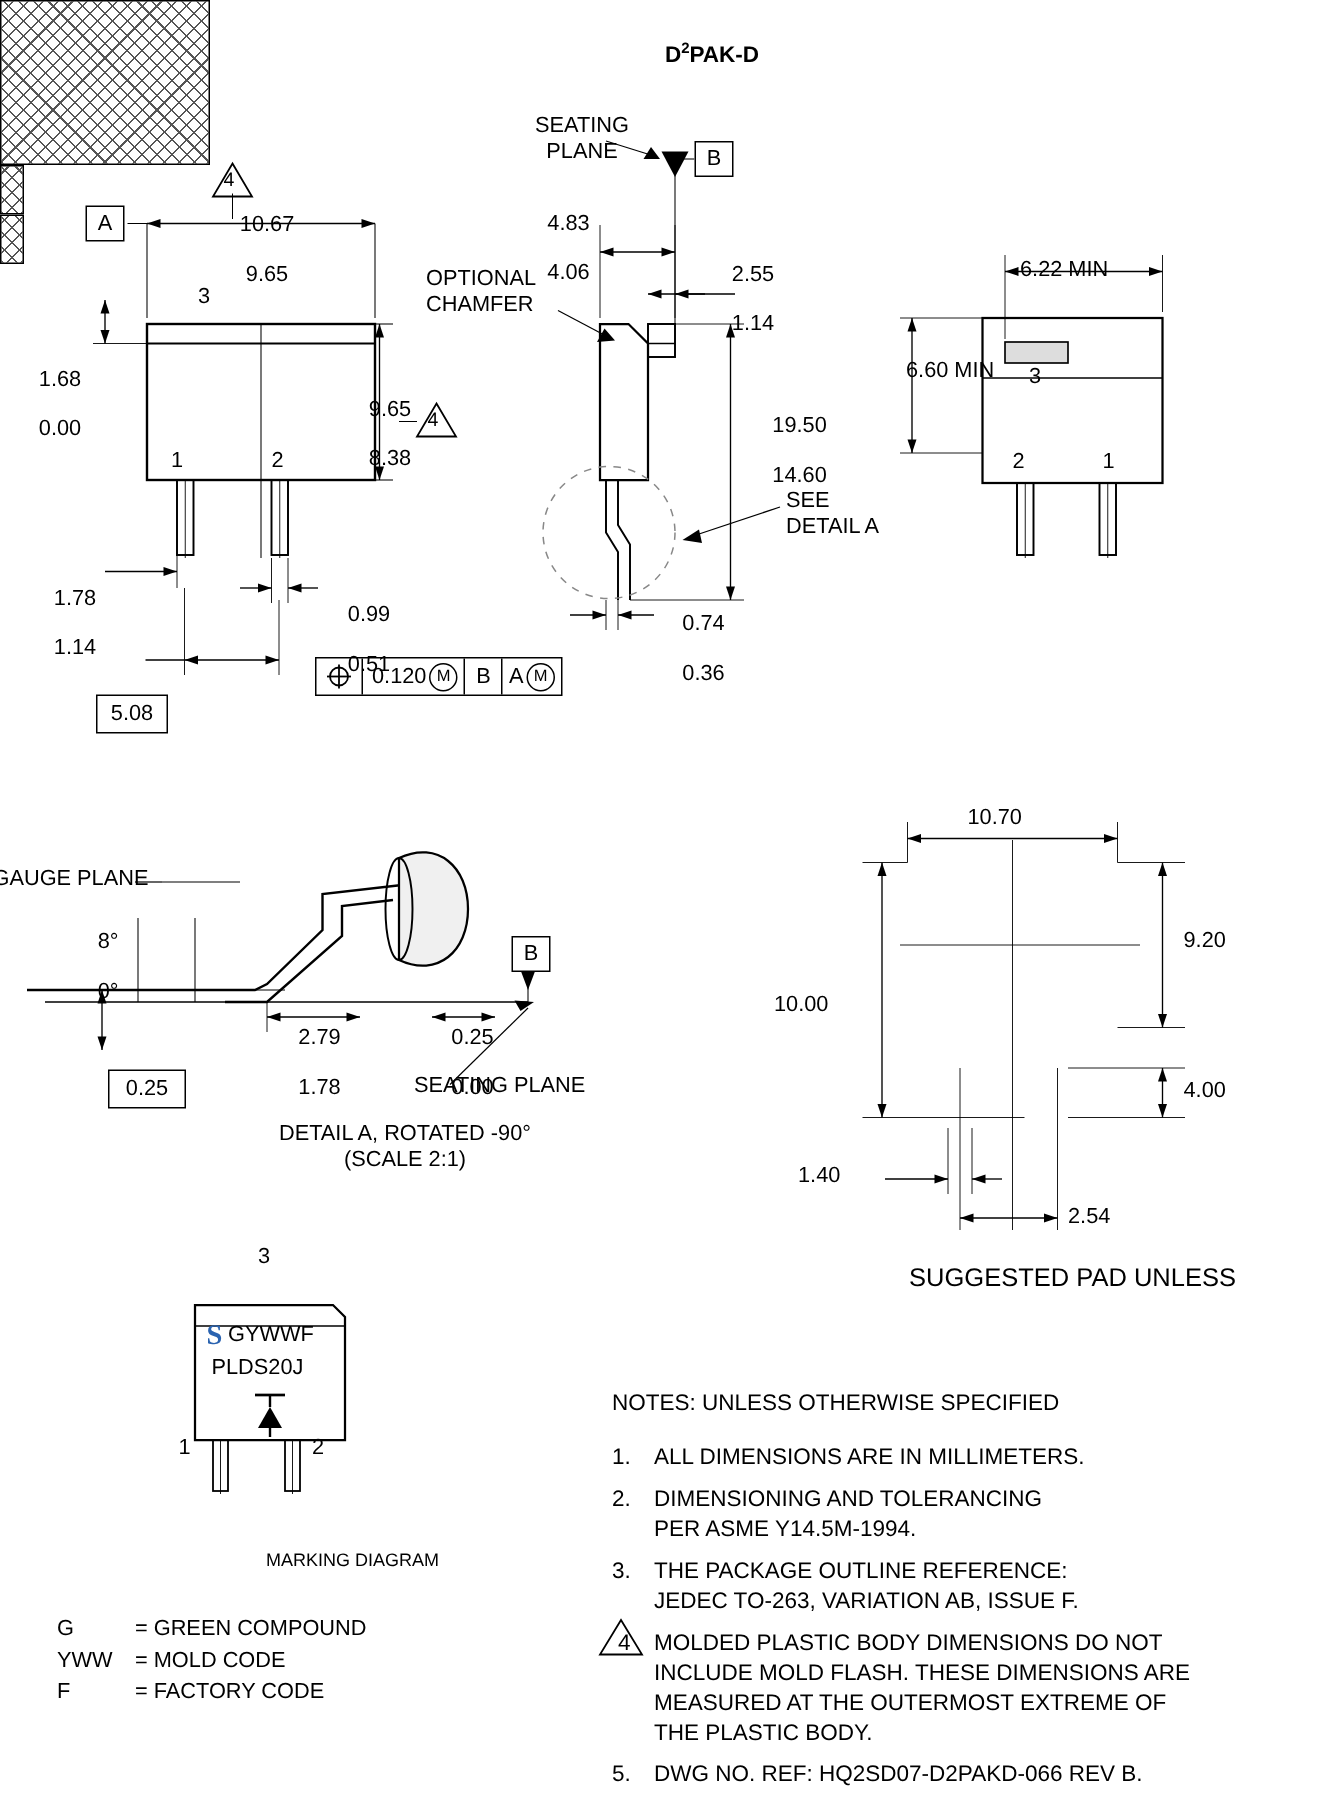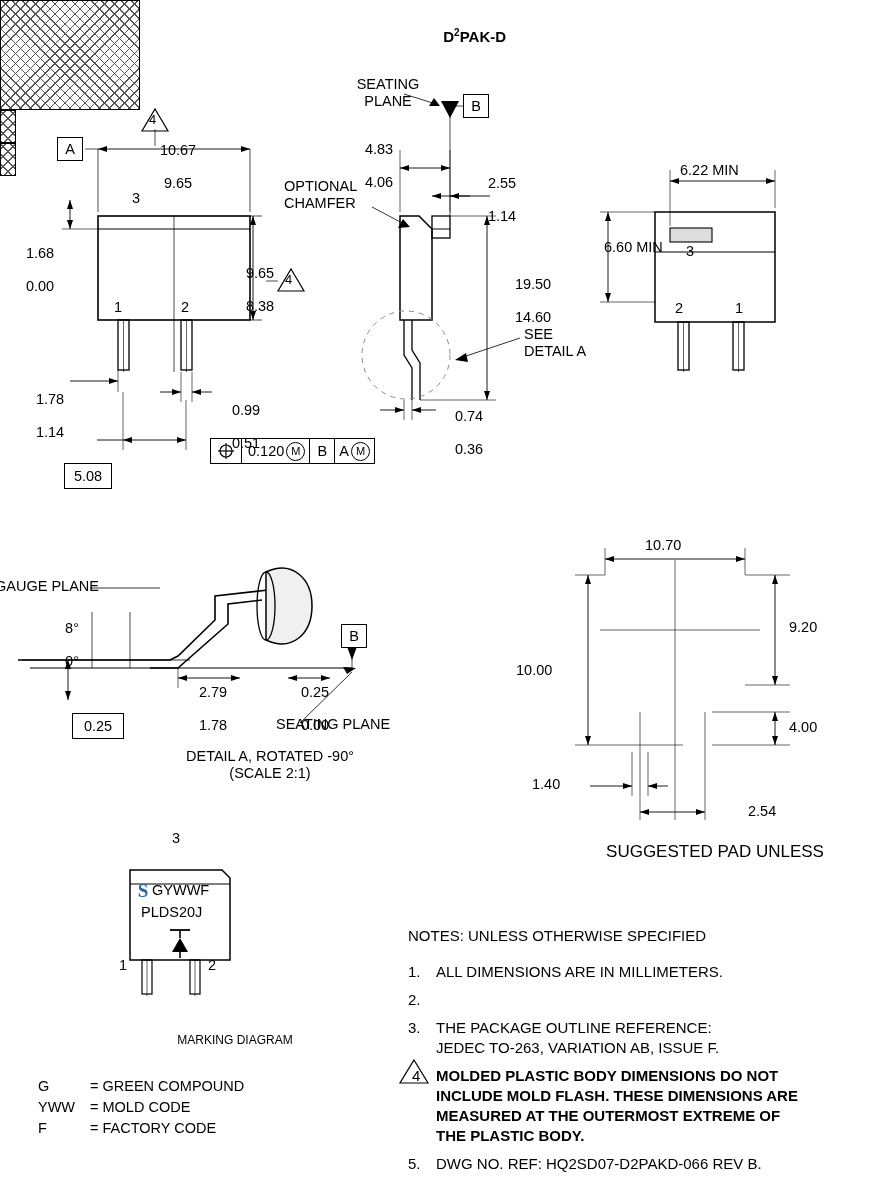--- a/index.html
+++ b/index.html
@@ -252,21 +252,21 @@
   <line x1="670" y1="170" x2="670" y2="226" stroke="#000" stroke-width="0.6"></line>
   <line x1="775" y1="170" x2="775" y2="208" stroke="#000" stroke-width="0.6"></line>
 
   <line x1="608" y1="212" x2="608" y2="302" stroke="#000" stroke-width="0.9"></line>
   <polygon points="608,212 605,221 611,221" fill="#000"></polygon>
   <polygon points="608,302 605,293 611,293" fill="#000"></polygon>
   <line x1="600" y1="212" x2="655" y2="212" stroke="#000" stroke-width="0.6"></line>
   <line x1="600" y1="302" x2="655" y2="302" stroke="#000" stroke-width="0.6"></line>
 </svg>
 
-<div class="t" style="left:680px;top:162px;">6.22 MIN</div>
+<div class="t" style="left:680px;top:172px;">6.22 MIN</div>
 <div class="t" style="left:604px;top:239px;">6.60 MIN</div>
 <div class="t" style="left:686px;top:243px;">3</div>
 <div class="t" style="left:675px;top:300px;">2</div>
 <div class="t" style="left:735px;top:300px;">1</div>
 
 <svg style="left:0;top:0;width:440px;height:820px;">
 
   <path d="M18,660 L170,660 L178,656 L215,620 L215,596 L268,590" fill="none" stroke="#000" stroke-width="1.6"></path>
   <path d="M150,668 L178,668 L228,624 L228,604 L262,600" fill="none" stroke="#000" stroke-width="1.6"></path>
 
@@ -372,21 +372,21 @@
 
 <div class="hatch" style="left:605px;top:575px;width:140px;height:110px;border:1px solid #000;box-sizing:border-box;"></div>
 <div class="hatch" style="left:632px;top:712px;width:16px;height:33px;border:1px solid #000;box-sizing:border-box;"></div>
 <div class="hatch" style="left:697px;top:712px;width:16px;height:33px;border:1px solid #000;box-sizing:border-box;"></div>
 
 <div class="t" style="left:645px;top:537px;">10.70</div>
 <div class="t" style="left:789px;top:619px;">9.20</div>
 <div class="t" style="left:516px;top:662px;">10.00</div>
 <div class="t" style="left:789px;top:719px;">4.00</div>
 <div class="t" style="left:532px;top:776px;">1.40</div>
-<div class="t" style="left:712px;top:803px;margin-left:36px;">2.54</div>
+<div class="t" style="left:712px;top:803px;">2.54</div>
 <div class="t ctr" style="left:500px;top:842px;width:380px;font-size:17px;">SUGGESTED PAD UNLESS</div>
 
 <svg style="left:0;top:0;width:440px;height:1050px;">
   <path d="M130,870 L222,870 L230,878 L230,960 L130,960 Z" fill="none" stroke="#000" stroke-width="1.5"></path>
   <line x1="130" y1="884" x2="230" y2="884" stroke="#000" stroke-width="1.0"></line>
   <rect x="142" y="960" width="10" height="34" fill="none" stroke="#000" stroke-width="1.2"></rect>
   <rect x="190" y="960" width="10" height="34" fill="none" stroke="#000" stroke-width="1.2"></rect>
   <line x1="147" y1="960" x2="147" y2="996" stroke="#000" stroke-width="0.6"></line>
   <line x1="195" y1="960" x2="195" y2="996" stroke="#000" stroke-width="0.6"></line>
 
@@ -425,34 +425,36 @@
 
 <div class="t" style="left:408px;top:928px;font-size:15px;text-align:center;">NOTES: UNLESS OTHERWISE SPECIFIED</div>
 
 <div class="abs" style="left:408px;top:962px;width:470px;font-size:15px;line-height:1.33;">
   <div style="display:flex;margin-bottom:8px;">
     <div style="width:28px;flex:none;">1.</div>
     <div style="white-space:pre-line;">ALL DIMENSIONS ARE IN MILLIMETERS.</div>
   </div>
   <div style="display:flex;margin-bottom:8px;">
     <div style="width:28px;flex:none;">2.</div>
+    <div style="white-space:pre-line;">DIMENSIONING AND TOLERANCING
+PER ASME Y14.5M-1994.</div>
   </div>
   <div style="display:flex;margin-bottom:8px;">
     <div style="width:28px;flex:none;">3.</div>
     <div style="white-space:pre-line;">THE PACKAGE OUTLINE REFERENCE:
 JEDEC TO-263, VARIATION AB, ISSUE F.</div>
   </div>
   <div style="display:flex;margin-bottom:8px;position:relative;">
     <div style="width:28px;flex:none;position:relative;">
       <svg style="position:absolute;left:-10px;top:-5px;width:36px;height:28px;overflow:visible;">
         <polygon points="16,-1 30,22 2,22" fill="none" stroke="#000" stroke-width="1.2"></polygon>
       </svg>
       <span style="position:relative;left:4px;">4</span>
     </div>
-    <div style="white-space:pre-line;font-weight:bold;">MOLDED PLASTIC BODY DIMENSIONS DO NOT
+    <div style="white-space:pre-line;">MOLDED PLASTIC BODY DIMENSIONS DO NOT
 INCLUDE MOLD FLASH.  THESE DIMENSIONS ARE
 MEASURED AT THE OUTERMOST EXTREME OF
 THE PLASTIC BODY.</div>
   </div>
   <div style="display:flex;">
     <div style="width:28px;flex:none;">5.</div>
     <div style="white-space:pre-line;">DWG NO. REF: HQ2SD07-D2PAKD-066  REV B.</div>
   </div>
 </div>
 

